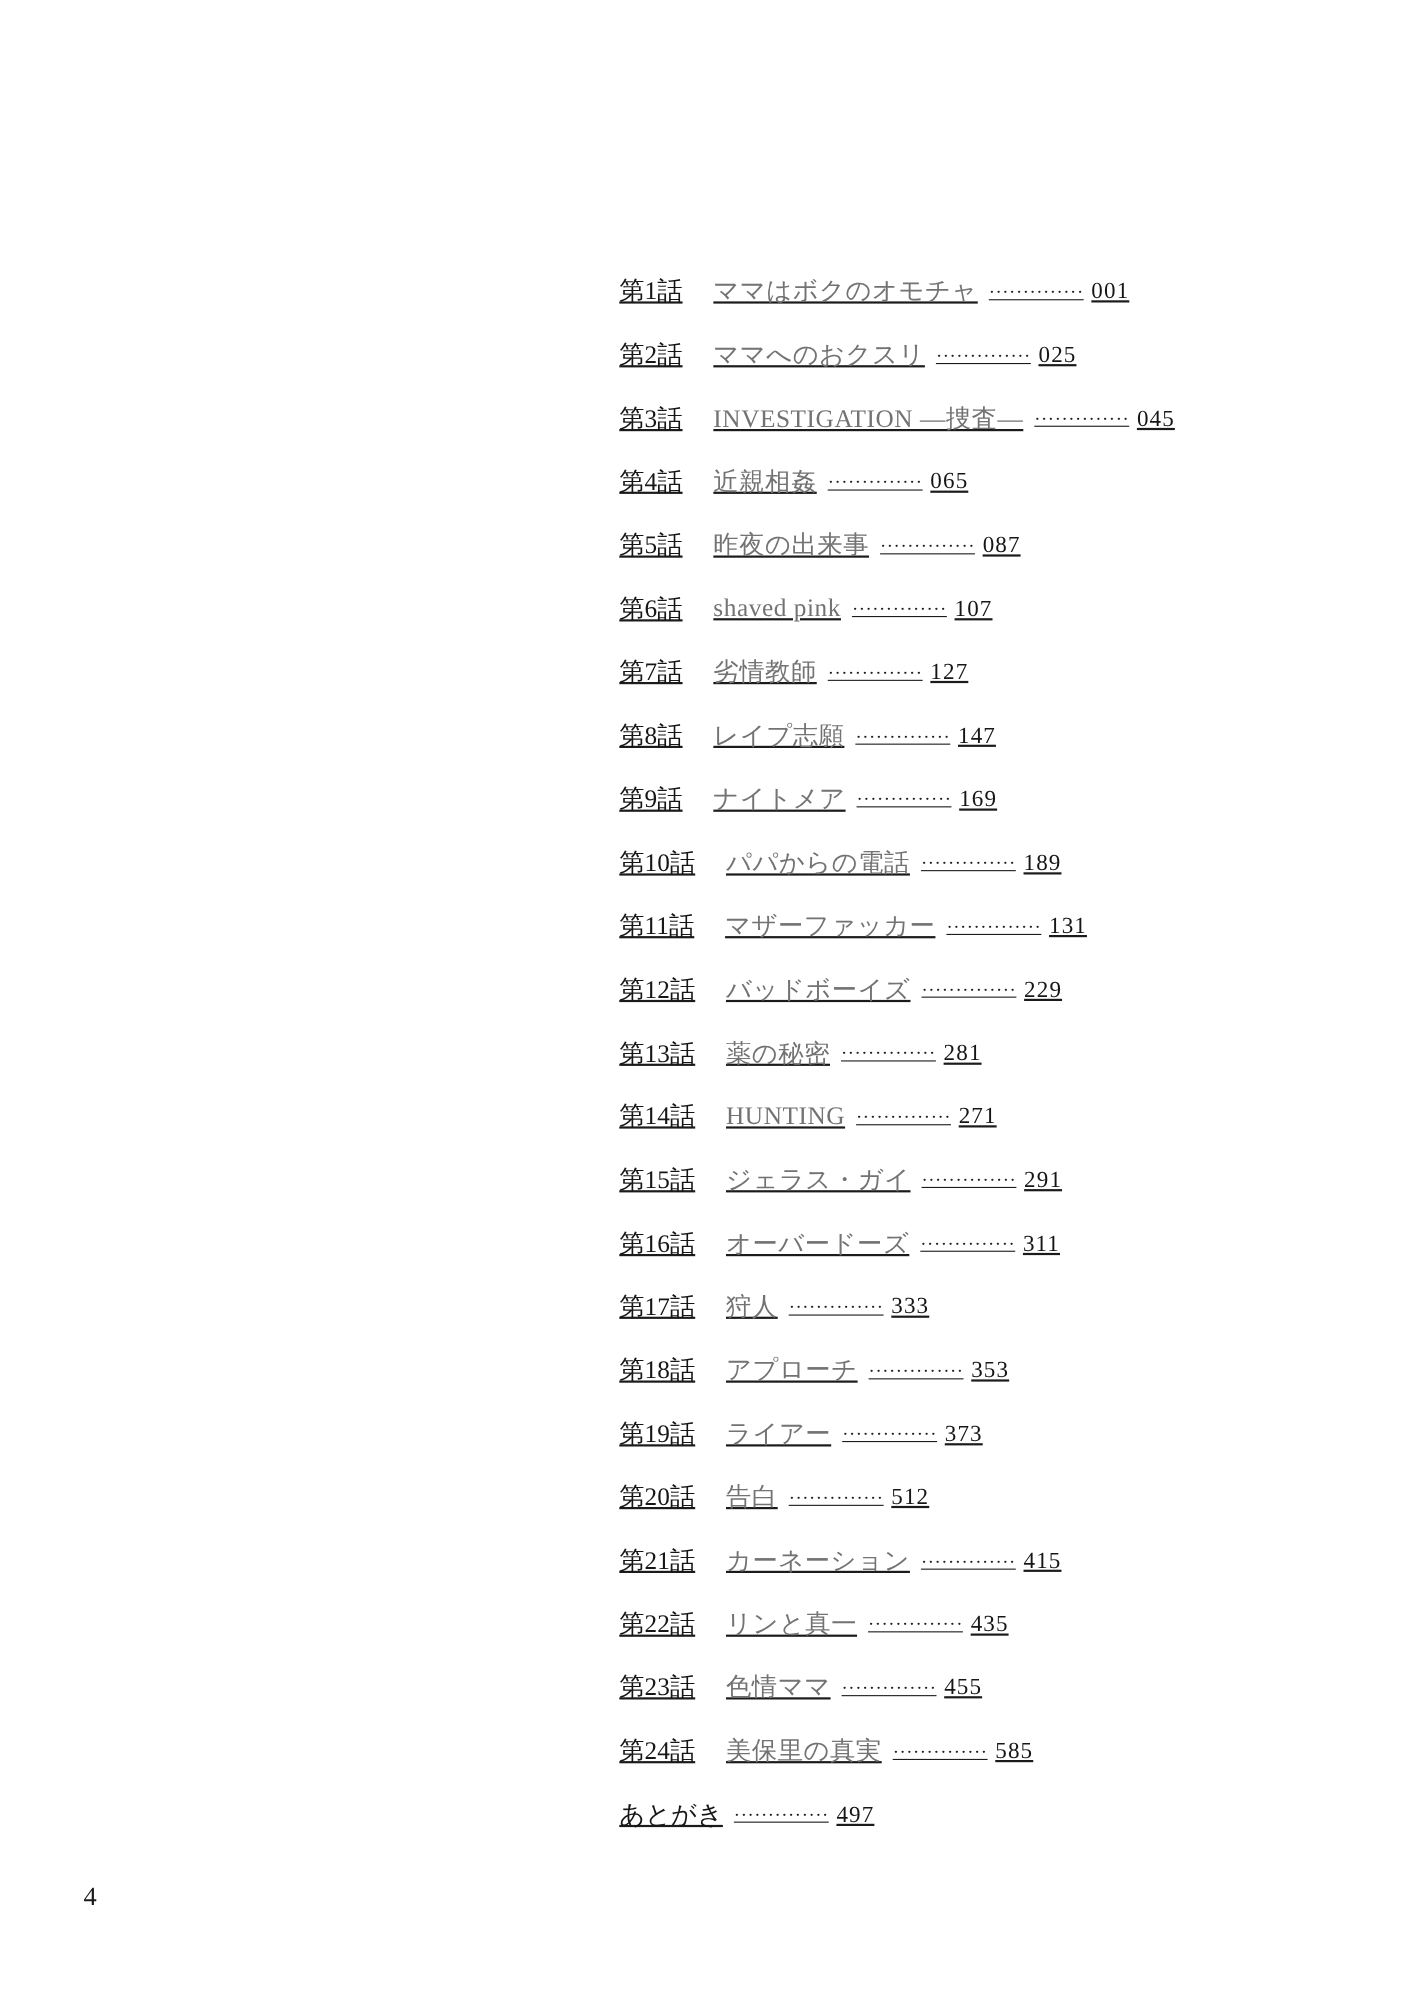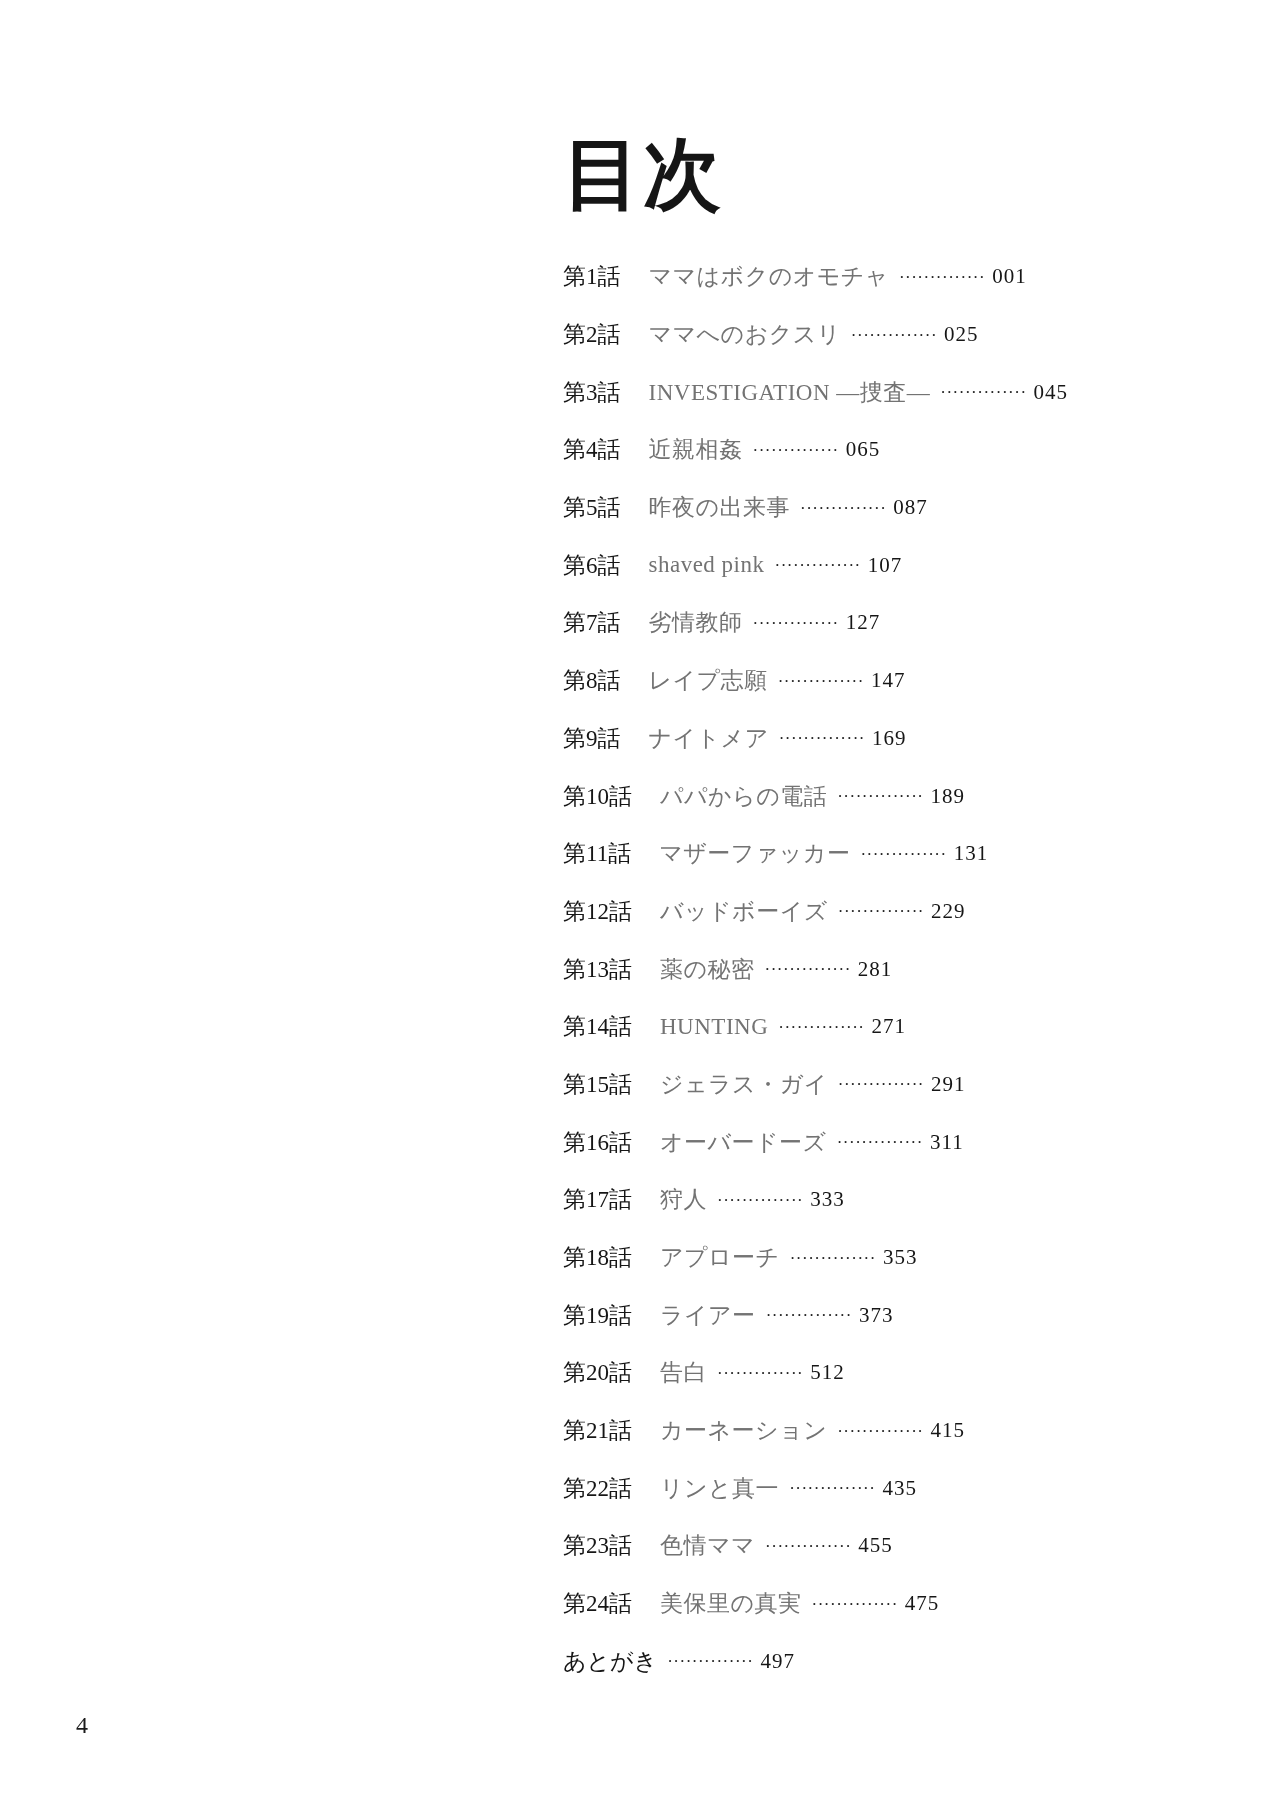--- a/index.html
+++ b/index.html
@@ -24,21 +24,22 @@
     margin: 0;
     font-size: 78px;
     font-weight: 600;
     line-height: 1;
     letter-spacing: 2px;
     color: #151515;
   }
   .toc {
     position: absolute;
     left: 563px;
-    top: 248px;
+    top: 236px;
+    text-decoration: underline;
   }
   .toc-row {
     height: 57.7px;
     display: flex;
     align-items: center;
     white-space: nowrap;
   }
   .toc-row .label {
     font-size: 23px;
     margin-right: 28px;
@@ -71,21 +72,20 @@
     left: 76px;
     top: 1712px;
     font-size: 24px;
     color: #1b1b1b;
   }
 </style>
 </head>
 <body>
 
 <div class="page">
-  <h1 class="doc-title">目次</h1>
   <div class="toc">
   <div class="toc-row">
     <span class="label">第1話</span>
     <span class="title">ママはボクのオモチャ</span>
     <span class="dots">··············</span>
     <span class="num">001</span>
   </div>
 
   <div class="toc-row">
     <span class="label">第2話</span>
@@ -238,21 +238,21 @@
     <span class="label">第23話</span>
     <span class="title">色情ママ</span>
     <span class="dots">··············</span>
     <span class="num">455</span>
   </div>
 
   <div class="toc-row">
     <span class="label">第24話</span>
     <span class="title">美保里の真実</span>
     <span class="dots">··············</span>
-    <span class="num">475</span>
+    <span class="num">585</span>
   </div>
 
   <div class="toc-row no-title">
     <span class="label">あとがき</span>
     <span class="title"></span>
     <span class="dots">··············</span>
     <span class="num">497</span>
   </div>
 </div>
   <div class="folio">4</div>

